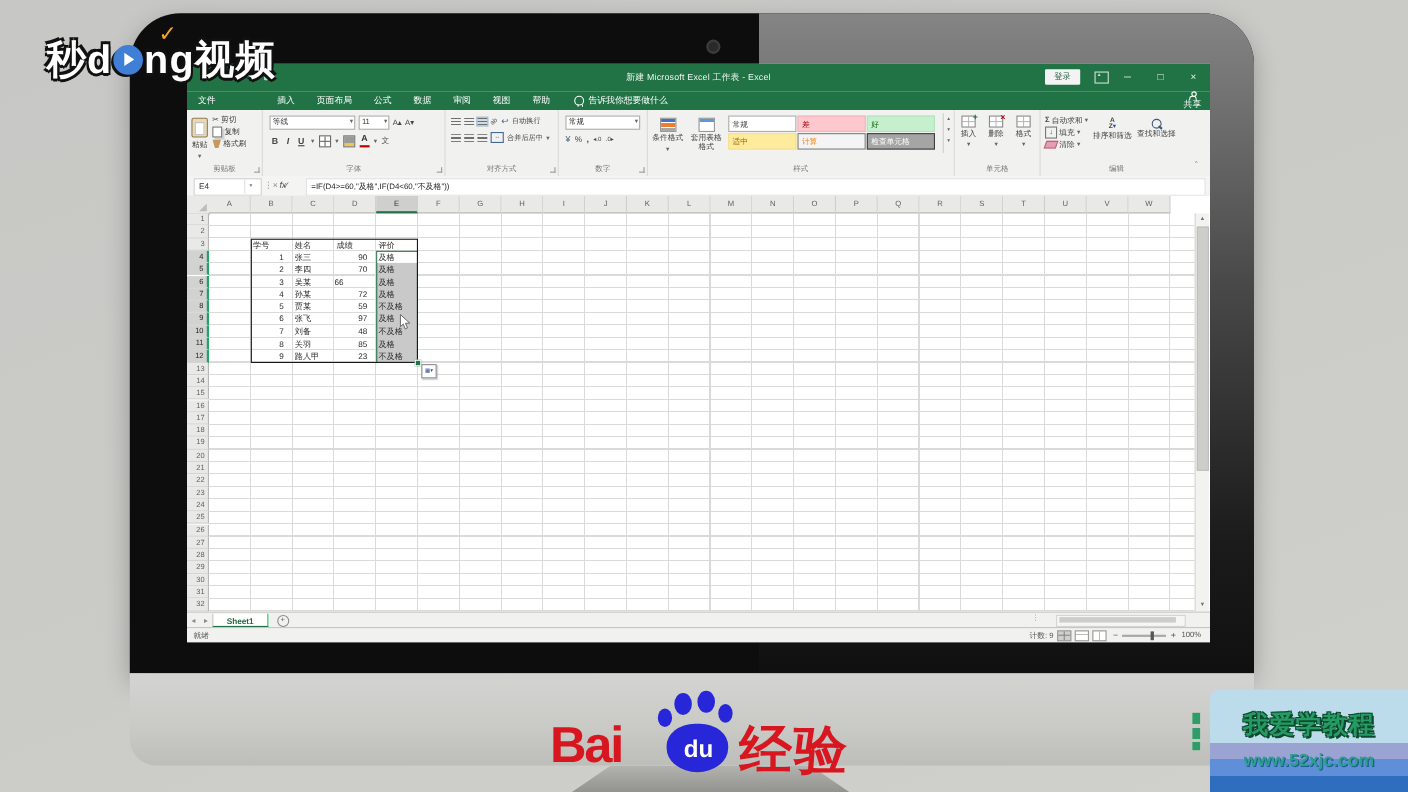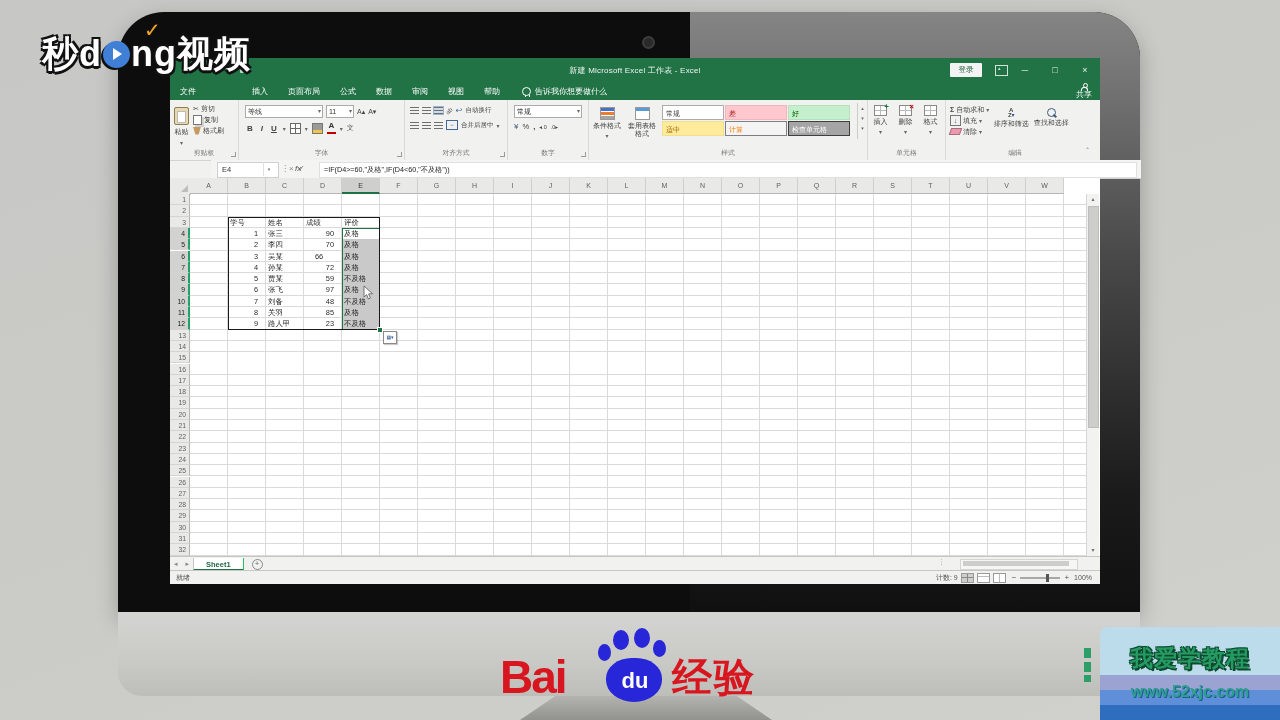--- a/index.html
+++ b/index.html
@@ -72,21 +72,21 @@
   .mini-grid{width:11px;height:9px;border:1px solid #888;background:
      linear-gradient(#bbb,#bbb) 50% 0/1px 100% no-repeat,
      linear-gradient(#bbb,#bbb) 0 50%/100% 1px no-repeat,#fff;position:relative;}
   .mini-grid b{position:absolute;right:-3px;top:-4px;font-size:8px;}
   .mag{width:7px;height:7px;border:1.5px solid #3c5a78;border-radius:50%;position:relative;}
   .mag:after{content:"";position:absolute;left:5px;top:6px;width:4px;height:1.5px;background:#3c5a78;transform:rotate(40deg);}
   .az{font-size:6px;font-weight:bold;color:#444;line-height:5px;text-align:center;}
   .eraser{width:9px;height:5px;background:#e89cb0;border:1px solid #b06a80;transform:skewX(-20deg);}
   .fillbox{width:9px;height:9px;border:1px solid #777;color:#2f5496;font-size:7px;line-height:9px;text-align:center;}
   
-  .fbar{left:0;top:102px;width:930px;height:18px;background:#f4f4f2;border-bottom:1px solid #cfcfcd;margin-left:41px;}
+  .fbar{left:0;top:102px;width:930px;height:18px;background:#f4f4f2;border-bottom:1px solid #cfcfcd;}
   .namebox{left:6px;top:2px;width:56px;height:14px;background:#fff;border:1px solid #d0d0d0;line-height:14px;padding-left:4px;color:#333;}
   .namedd{left:52px;top:2px;width:10px;height:14px;border-left:1px solid #e0e0e0;text-align:center;line-height:14px;font-size:5px;color:#777;}
   .fxb{top:2px;height:14px;line-height:14px;color:#888;font-size:8px;}
   .formula-input{left:108px;top:2px;right:4px;height:14px;background:#fff;border:1px solid #e0e0e0;line-height:14px;padding-left:4px;color:#222;font-size:7.2px;white-space:nowrap;overflow:hidden;}
   
   .sheet{left:0;top:120px;width:930px;height:378px;background:#fff;overflow:hidden;}
   .corner{left:0;top:0;width:20px;height:16px;background:#e9e9e7;border-right:1px solid #c9c9c7;border-bottom:1px solid #b5b5b3;}
   .corner:after{content:"";position:absolute;right:2px;bottom:2px;border-left:7px solid transparent;border-bottom:7px solid #bdbdbb;}
   .colh{top:0;height:16px;box-sizing:border-box;background:#e9e9e7;border-right:1px solid #cfcfcd;border-bottom:1px solid #b5b5b3;text-align:center;line-height:15px;font-size:7px;color:#5f5f5f;}
   .colh.sel{background:#cfcfcd;border-bottom:2px solid #1e7145;color:#333;}
@@ -129,21 +129,21 @@
   .baidu{left:500px;top:628px;width:290px;height:80px;}
   .bd-bai{left:0;top:22px;font-size:46px;font-weight:bold;color:#d8161f;letter-spacing:-2px;}
   .paw{left:98px;top:0;width:72px;height:76px;}
   .paw i{position:absolute;background:#2726d8;border-radius:50%;}
   .paw .pad{left:8px;top:30px;width:56px;height:44px;border-radius:46% 46% 50% 50%;}
   .paw .t1{left:0;top:16px;width:13px;height:17px;}
   .paw .t2{left:15px;top:2px;width:16px;height:20px;}
   .paw .t3{left:36px;top:0px;width:16px;height:20px;}
   .paw .t4{left:55px;top:12px;width:13px;height:17px;}
   .bd-du{left:22px;top:40px;width:30px;text-align:center;font-size:22px;font-weight:bold;color:#fff;}
-  .bd-jy{left:172px;top:22px;font-size:40px;font-weight:900;color:#d8161f;letter-spacing:2px;}
+  .bd-jy{left:172px;top:22px;font-size:48px;font-weight:900;color:#d8161f;letter-spacing:2px;}
   .badge{left:1100px;top:627px;width:180px;height:93px;border-radius:8px 0 0 0;overflow:hidden;
      background:linear-gradient(180deg,#bcdcec 0 52%,#9aa3d2 52% 68%,#5f8fd8 68% 84%,#2f6dbe 84%);}
   .badge-title{left:0;right:0;top:16px;text-align:center;font-size:23px;font-weight:900;color:#259a63;
      text-shadow:-1px -1px 0 #0c4a2e,1px -1px 0 #0c4a2e,-1px 1px 0 #0c4a2e,2px 2px 0 #0c4a2e;letter-spacing:1px;}
   .badge-url{left:0;right:0;top:56px;text-align:center;font-size:16px;font-weight:bold;color:#2f9e8e;
      text-shadow:1px 1px 0 #1c5e8e;}
   .badge-frag{left:1084px;top:648px;width:7px;height:34px;background:
      linear-gradient(#2e9e68 0 10px,transparent 10px 14px,#2e9e68 14px 24px,transparent 24px 27px,#2e9e68 27px);}
 </style>
 </head>
@@ -449,21 +449,21 @@
         <div class="abs cell" style="left: 58px; top: 49.9px; width: 34px; text-align: right; padding-right: 4px;">1</div>
         <div class="abs cell" style="left: 96px; top: 49.9px; width: 38px; padding-left: 2px;">张三</div>
         <div class="abs cell" style="left: 134px; top: 49.9px; width: 34px; text-align: right; padding-right: 4px;">90</div>
         <div class="abs cell" style="left: 172px; top: 49.9px; width: 38px; padding-left: 2px;">及格</div>
         <div class="abs cell" style="left: 58px; top: 61.2px; width: 34px; text-align: right; padding-right: 4px;">2</div>
         <div class="abs cell" style="left: 96px; top: 61.2px; width: 38px; padding-left: 2px;">李四</div>
         <div class="abs cell" style="left: 134px; top: 61.2px; width: 34px; text-align: right; padding-right: 4px;">70</div>
         <div class="abs cell" style="left: 172px; top: 61.2px; width: 38px; padding-left: 2px;">及格</div>
         <div class="abs cell" style="left: 58px; top: 72.5px; width: 34px; text-align: right; padding-right: 4px;">3</div>
         <div class="abs cell" style="left: 96px; top: 72.5px; width: 38px; padding-left: 2px;">吴某</div>
-        <div class="abs cell" style="left: 134px; top: 72.5px; width: 34px; text-align: center; padding-right: 4px;">66</div>
+        <div class="abs cell" style="left: 134px; top: 72.5px; width: 34px; text-align: left; padding-right: 4px;">66</div>
         <div class="abs cell" style="left: 172px; top: 72.5px; width: 38px; padding-left: 2px;">及格</div>
         <div class="abs cell" style="left: 58px; top: 83.8px; width: 34px; text-align: right; padding-right: 4px;">4</div>
         <div class="abs cell" style="left: 96px; top: 83.8px; width: 38px; padding-left: 2px;">孙某</div>
         <div class="abs cell" style="left: 134px; top: 83.8px; width: 34px; text-align: right; padding-right: 4px;">72</div>
         <div class="abs cell" style="left: 172px; top: 83.8px; width: 38px; padding-left: 2px;">及格</div>
         <div class="abs cell" style="left: 58px; top: 95.1px; width: 34px; text-align: right; padding-right: 4px;">5</div>
         <div class="abs cell" style="left: 96px; top: 95.1px; width: 38px; padding-left: 2px;">贾某</div>
         <div class="abs cell" style="left: 134px; top: 95.1px; width: 34px; text-align: right; padding-right: 4px;">59</div>
         <div class="abs cell" style="left: 172px; top: 95.1px; width: 38px; padding-left: 2px;">不及格</div>
         <div class="abs cell" style="left: 58px; top: 106.4px; width: 34px; text-align: right; padding-right: 4px;">6</div>

